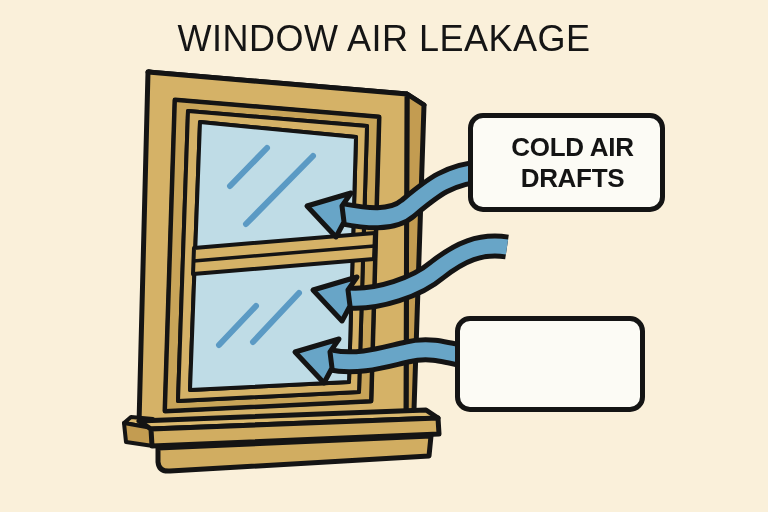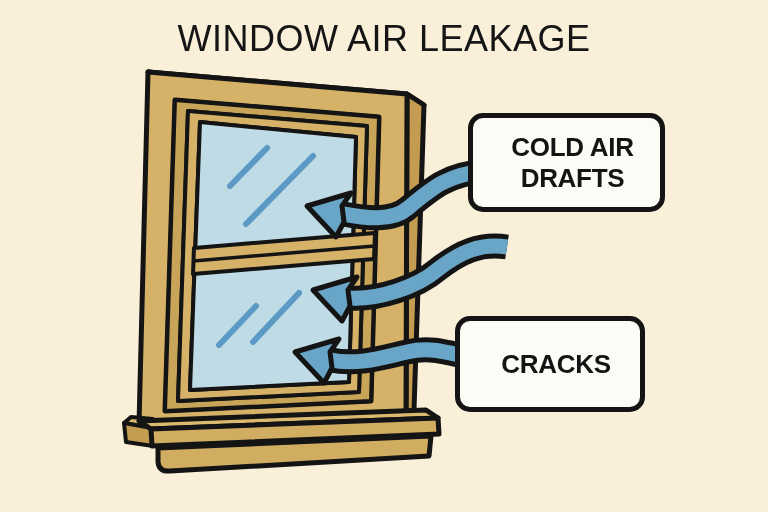--- a/index.html
+++ b/index.html
@@ -104,16 +104,15 @@
   </svg>
 
   <div class="diagram-title">WINDOW AIR LEAKAGE</div>
 
   <div class="label-box label-box-1">
     <span>COLD AIR</span>
     <span>DRAFTS</span>
   </div>
 
   <div class="label-box label-box-2">
-    <span>CRACKS</span>
   </div>
 
 </div>
 
 </body></html>

